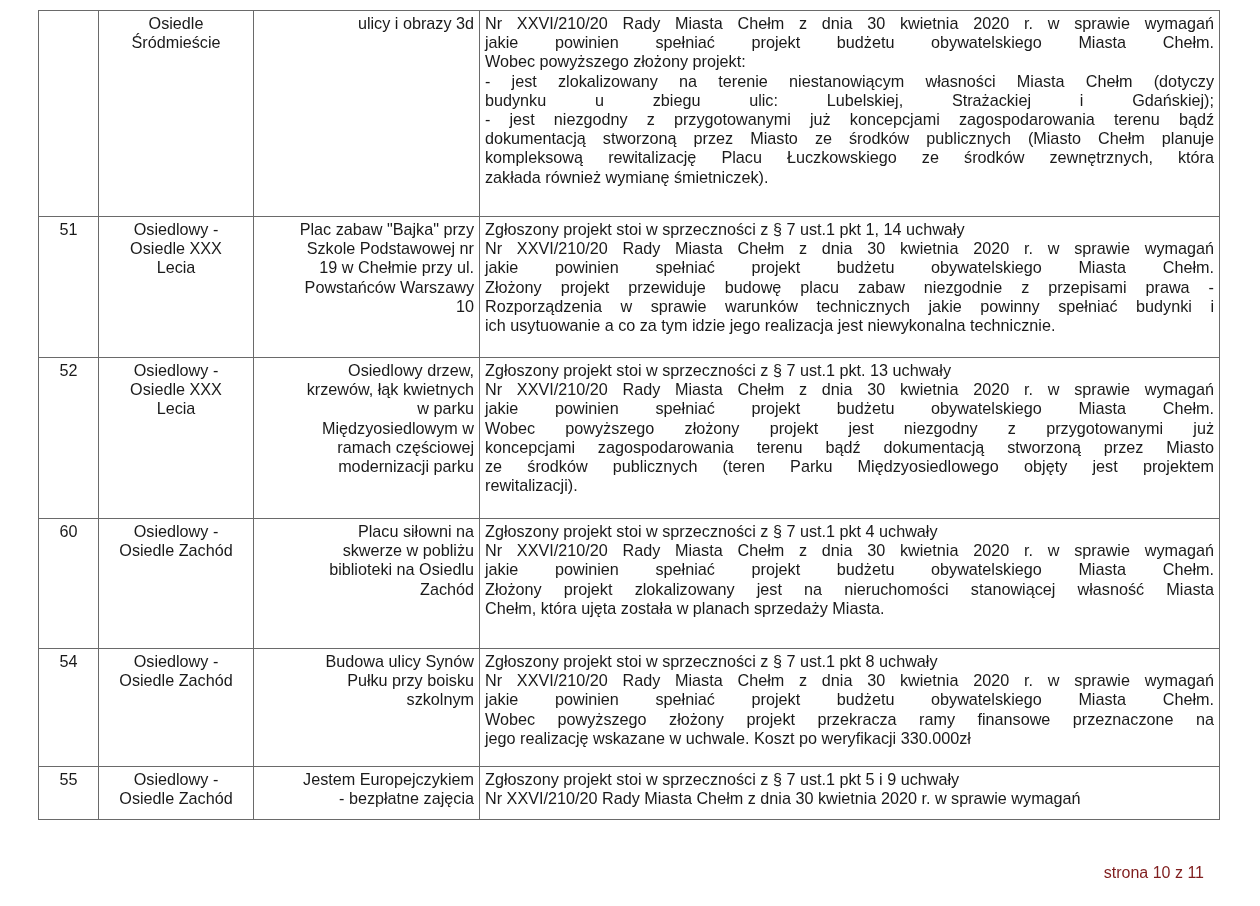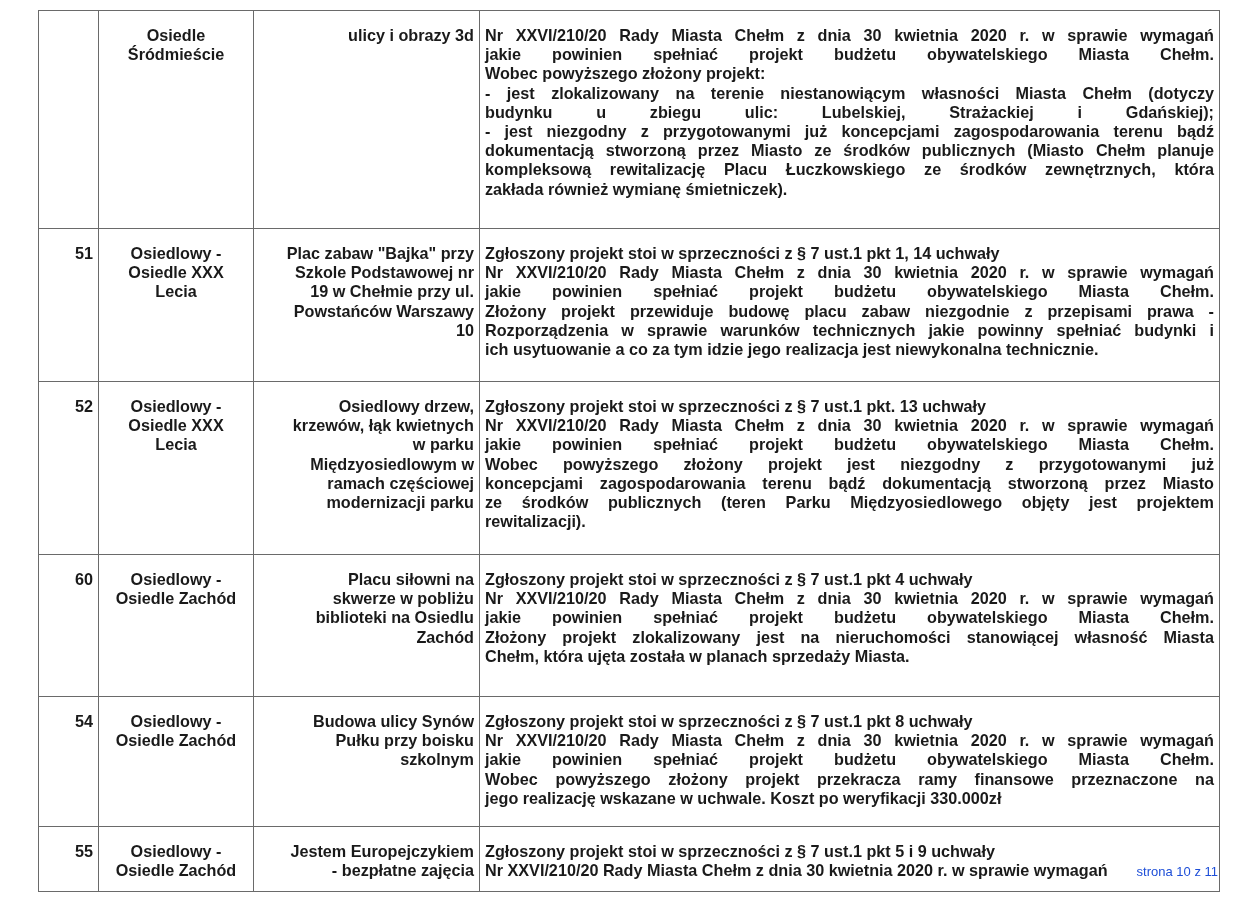--- a/index.html
+++ b/index.html
@@ -2,34 +2,34 @@
 <html><head>
 <meta charset="utf-8">
 <style>
   html, body { margin:0; padding:0; background:#ffffff; }
   body { width:1260px; height:906px; position:relative; overflow:hidden;
          font-family:"Liberation Sans", sans-serif; color:#1a1a1a; }
   .page { position:absolute; left:0; top:0; width:1260px; height:906px; background:#fff; }
   table.doc { position:absolute; left:38px; top:10px; width:1182px;
               border-collapse:collapse; table-layout:fixed; }
   table.doc td { border:1px solid #6a6a6a; vertical-align:top; font-size:16.2px;
-                 line-height:19.2px; padding:15px 5px 3px 5px;font-weight:bold; }
-  td.c-num { width:49px; text-align:right; padding-top:4px; }
+                 line-height:19.2px; padding:3px 5px 3px 5px; }
+  td.c-num { width:49px; text-align:center; padding-top:4px; }
   td.c-cat { width:144px; text-align:center; padding-top:4px; }
   td.c-title { width:215px; text-align:right; padding-top:4px; }
   td.c-reason { text-align:justify; padding-left:4px; padding-right:4px; }
   .reason-line { display:block; }
   .reason-line.j { text-align:justify; text-align-last:justify; }
   tr.r0 td { height:199px; }
   tr.r1 td { height:134px; }
   tr.r2 td { height:154px; }
   tr.r3 td { height:123px; }
   tr.r4 td { height:111px; }
   tr.r5 td { height:46px;margin-left:16px; }
-  .footer { position:absolute; right:42px; top:864px; font-size:13px; color:#1d4ed8; }
+  .footer { position:absolute; right:56px; top:864px; font-size:16px; color:#7f1d1d; }
 </style>
 </head>
 <body>
 
 <div class="page">
   <table class="doc">
     <tbody id="tbody">
         <tr class="r0">
           <td class="c-num"></td>
           <td class="c-cat">

